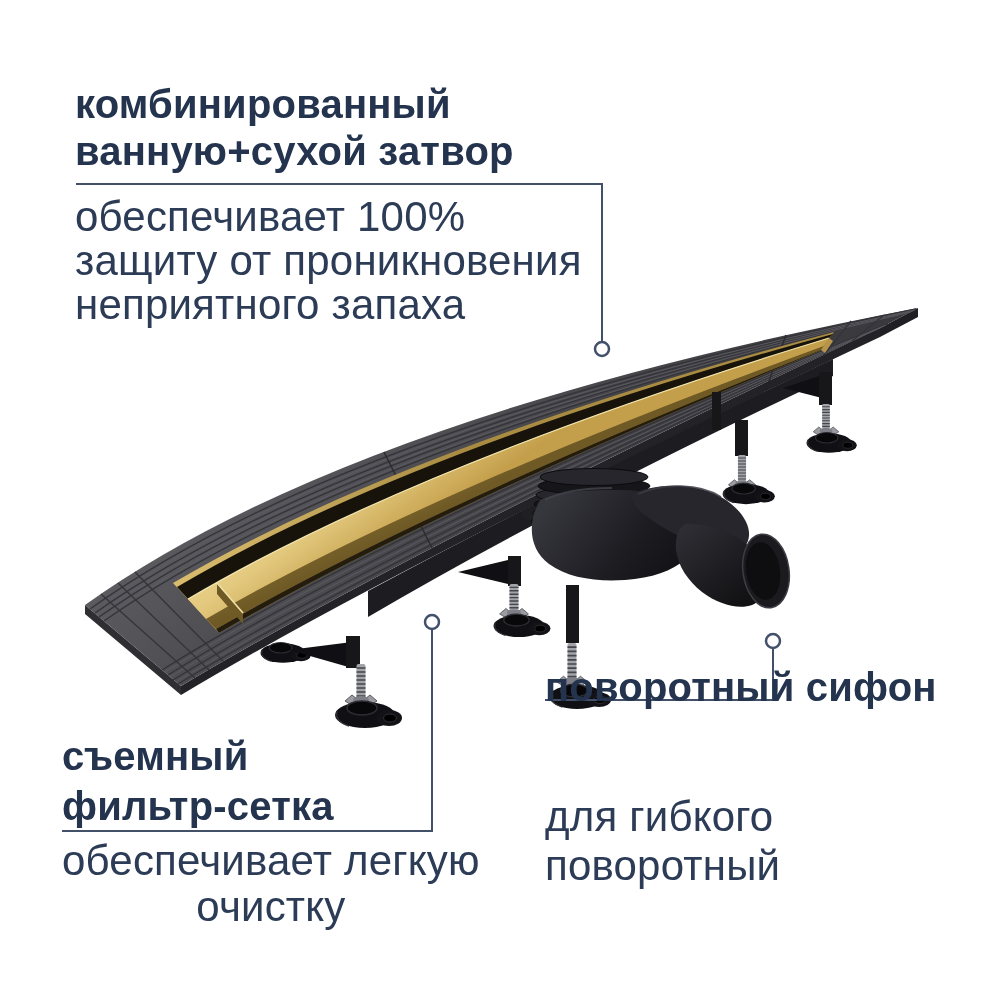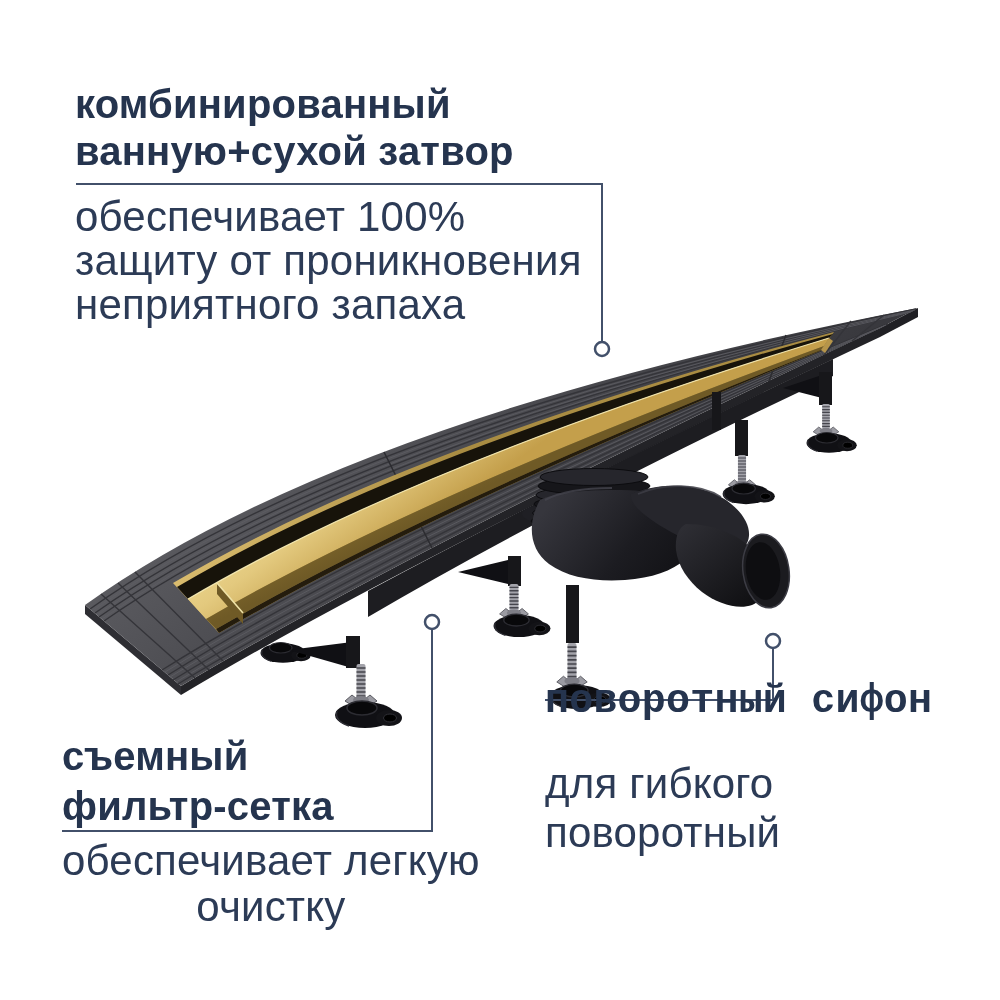--- a/index.html
+++ b/index.html
@@ -15,21 +15,21 @@
     background:var(--background);
     font-family:"Liberation Sans",sans-serif;
     overflow:hidden;
   }
   .stage svg{position:absolute;left:0;top:0;}
   .callout{position:absolute;}
   .c-title{font-weight:700;font-size:40px;color:var(--title-text);letter-spacing:.2px;}
   .c-body{font-size:42px;color:var(--body-text);letter-spacing:.2px;}
   .c-title span,.c-body span{display:block;white-space:nowrap;}
   .lh47{line-height:47px;} .lh50{line-height:50px;}
-  .lh44{line-height:44px;} .lh46{line-height:46px;text-align:center;} .lh49{line-height:49px;}
+  .lh44{line-height:44px;} .lh46{line-height:46px;text-align:center;} .lh49{line-height:49px;margin-top:33px;}
 </style>
 </head>
 <body>
 
 <div class="stage">
 
   <svg width="1000" height="1000" viewBox="0 0 1000 1000">
     <defs>
       <linearGradient id="plateGrad" gradientUnits="userSpaceOnUse" x1="300" y1="420" x2="500" y2="650">
         <stop offset="0" stop-color="#5a5a5f"></stop>
@@ -219,21 +219,21 @@
       <span>фильтр-сетка</span>
     </div>
   </div>
   <div class="callout" style="left:62px;top:838px;">
     <div class="c-body lh46">
       <span>обеспечивает легкую</span>
       <span>очистку</span>
     </div>
   </div>
 
-  <div class="callout" style="left:545px;top:678px;font-family:Liberation Mono, monospace;">
+  <div class="callout" style="left:545px;top:664px;">
     <div class="c-title lh47">
       <span>поворотный сифон</span>
     </div>
   </div>
   <div class="callout" style="left:545px;top:759px;">
     <div class="c-body lh49">
       <span>для гибкого</span>
       <span>поворотный</span>
     </div>
   </div>

